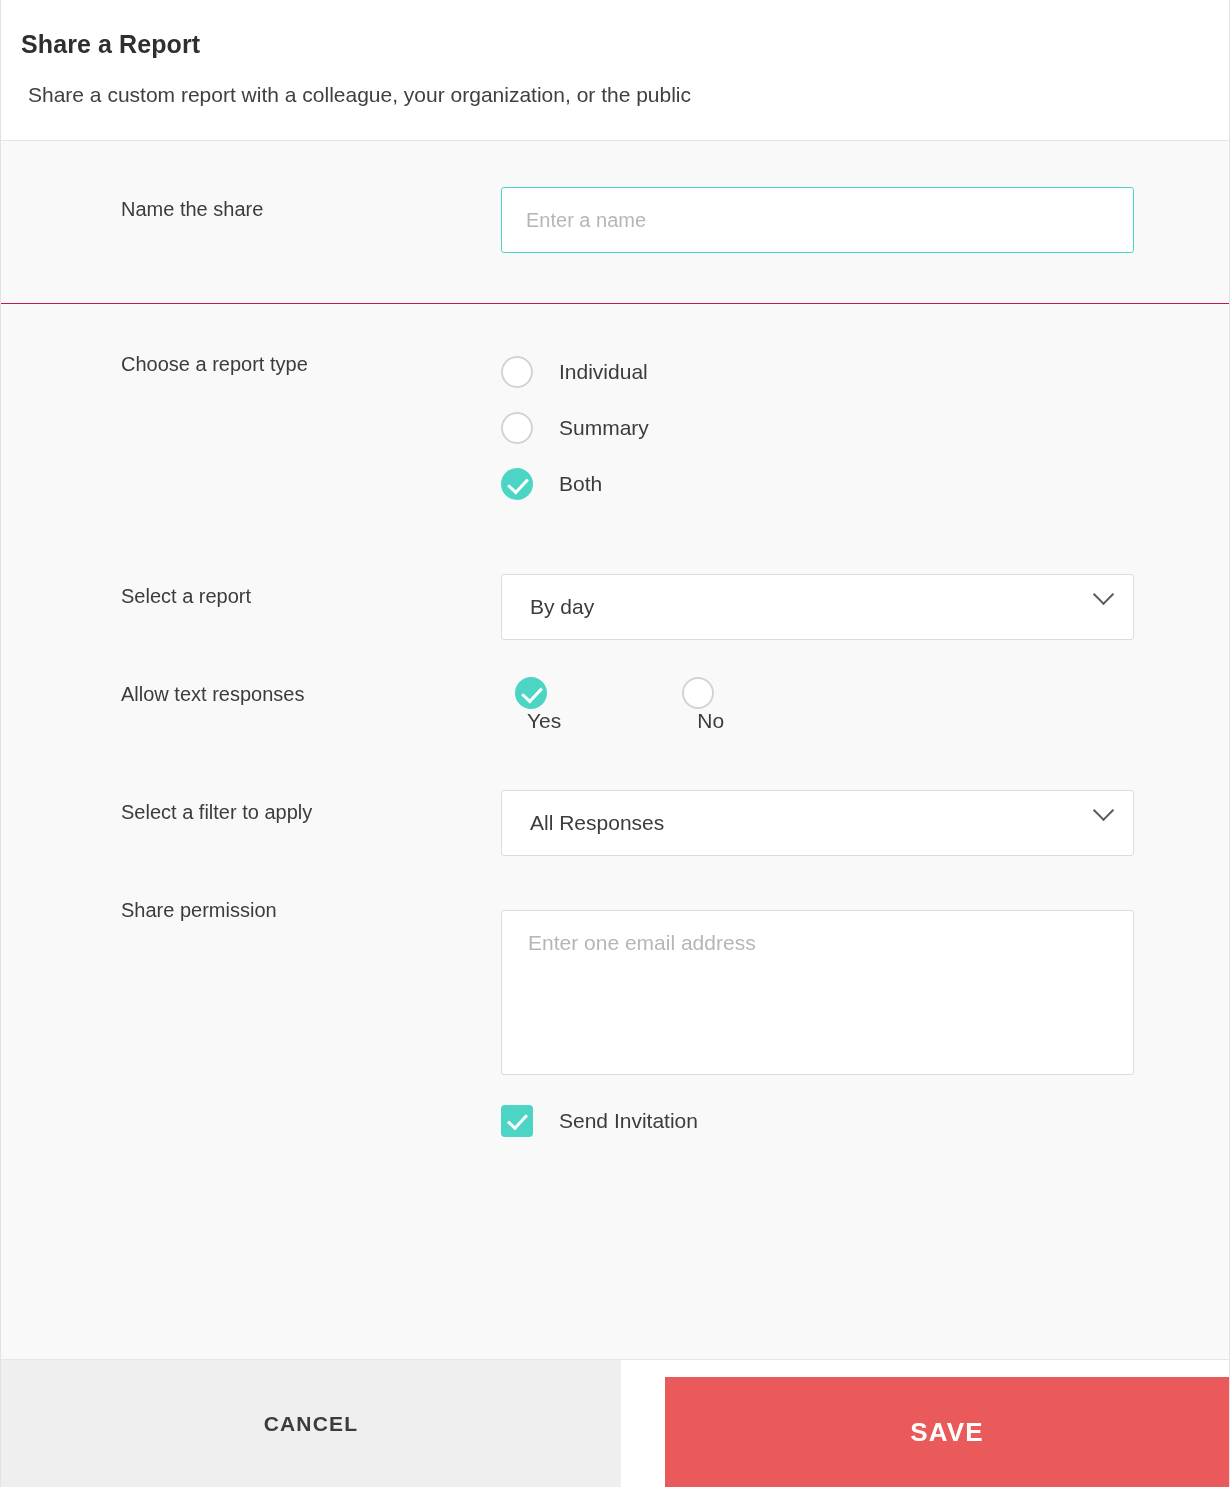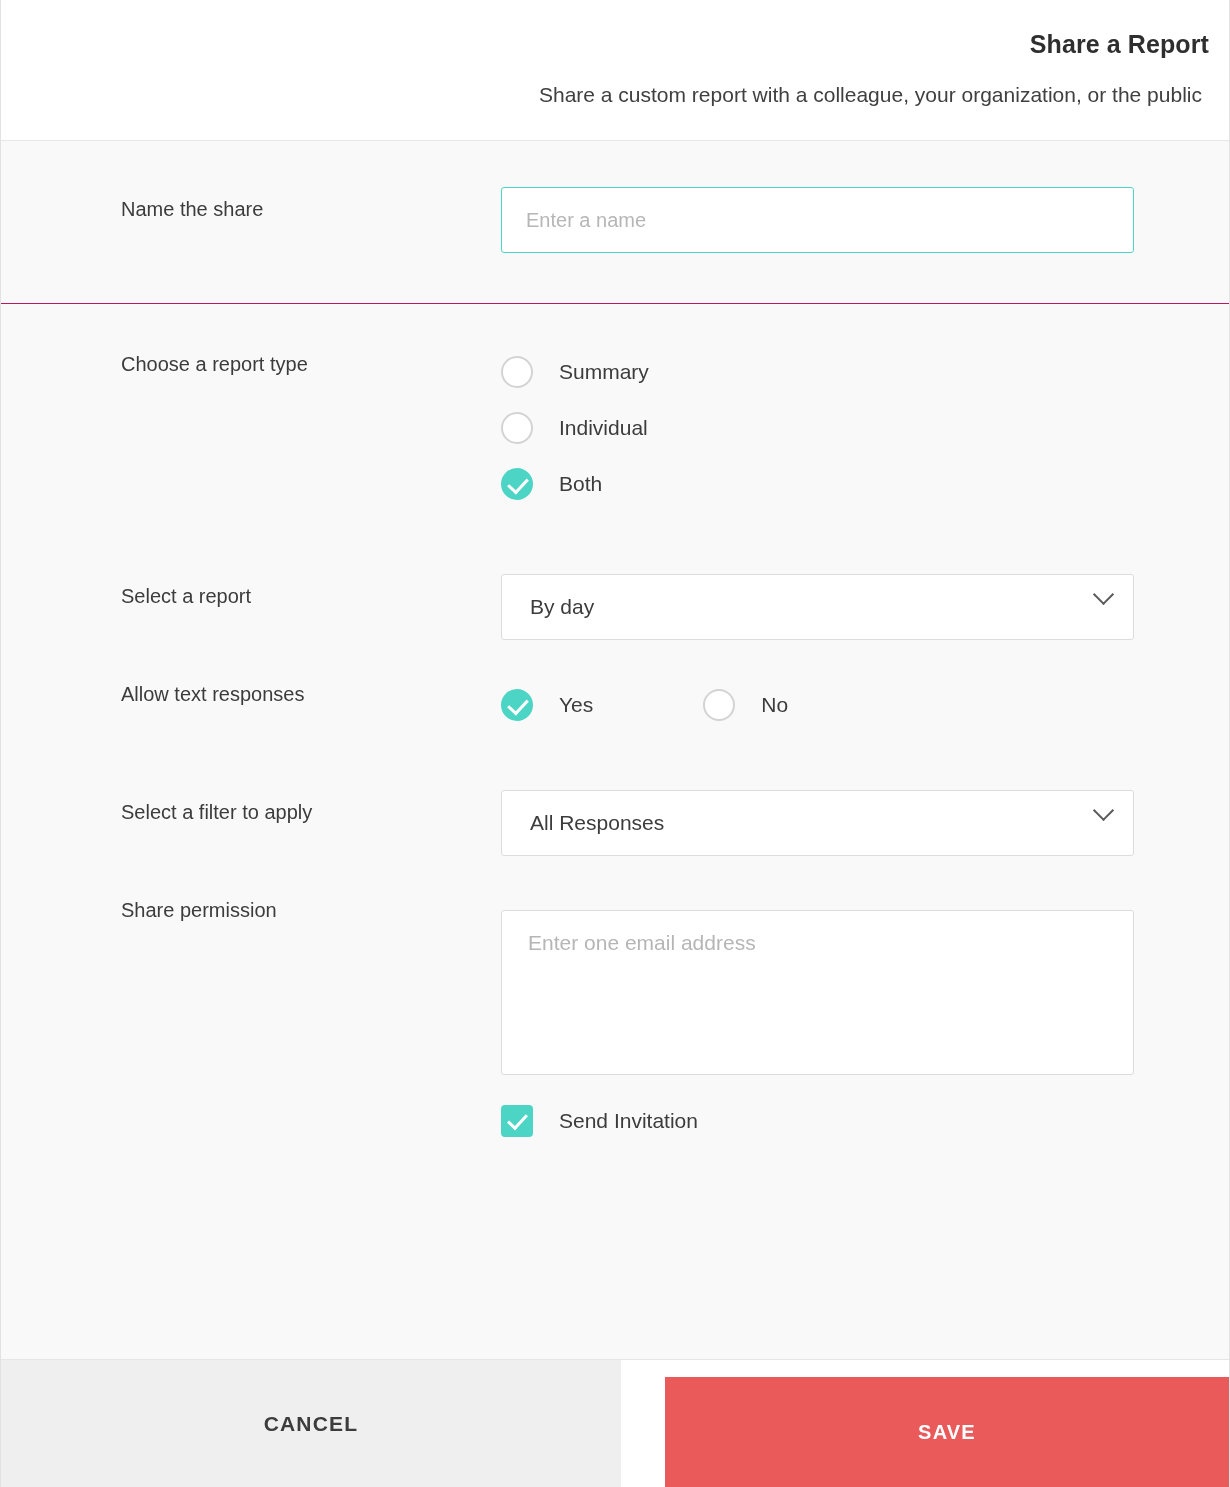--- a/index.html
+++ b/index.html
@@ -24,21 +24,21 @@
     background: #ffffff;
     border: 1px solid #e2e2e2;
     border-top: none;
     border-bottom: none;
   }
 
   
   .dlg-header {
     background: #ffffff;
     padding: 30px 20px 26px 20px;
-    text-align: right;
+    text-align: left;
     border-bottom: 1px solid #e6e6e6;
   }
   .dlg-title {
     font-size: 25px;
     font-weight: bold;
     color: #2f2f2f;
     margin: 0 0 24px 0;
     letter-spacing: 0.1px;
   }
   .dlg-subtitle {
@@ -136,21 +136,21 @@
     margin-left: 26px;
     white-space: nowrap;
   }
 
   
   .radio-inline {
     display: flex;
     align-items: center;
     height: 66px;
   }
-  .radio-inline .radio-item { height: auto; }
+  .radio-inline .radio-item { height: auto; flex-direction: column; }
   .radio-inline .radio-item + .radio-item { margin-left: 110px; }
 
   
   .select-wrap {
     position: relative;
     width: 100%;
     height: 46px;
   }
   .select-box {
     width: 100%;
@@ -255,21 +255,21 @@
     align-items: center;
     justify-content: center;
     cursor: pointer;
     border: none;
     font-family: "Liberation Sans", sans-serif;
   }
   .btn-save {
     flex: 1;
     background: #ea5a5a;
     color: #ffffff;
-    font-size: 20px;
+    font-size: 26px;
     font-weight: bold;
     letter-spacing: 1.2px;
     display: flex;
     align-items: center;
     justify-content: center;
     cursor: pointer;
     border: none;
     font-family: "Liberation Sans", sans-serif;
     margin-top: 17px;
   }
@@ -296,25 +296,25 @@
     </div>
 
     <div class="section-main">
 
       <div class="row">
         <div class="row-label">Choose a report type</div>
         <div class="row-field">
           <div class="radio-list">
             <div class="radio-item">
               <span class="radio-mark"></span>
+              <span class="radio-label">Individual</span>
+            </div>
+            <div class="radio-item">
+              <span class="radio-mark"></span>
               <span class="radio-label">Summary</span>
-            </div>
-            <div class="radio-item">
-              <span class="radio-mark"></span>
-              <span class="radio-label">Individual</span>
             </div>
             <div class="radio-item">
               <span class="radio-mark checked"></span>
               <span class="radio-label">Both</span>
             </div>
           </div>
         </div>
       </div>
 
       <div class="gap-lg"></div>

